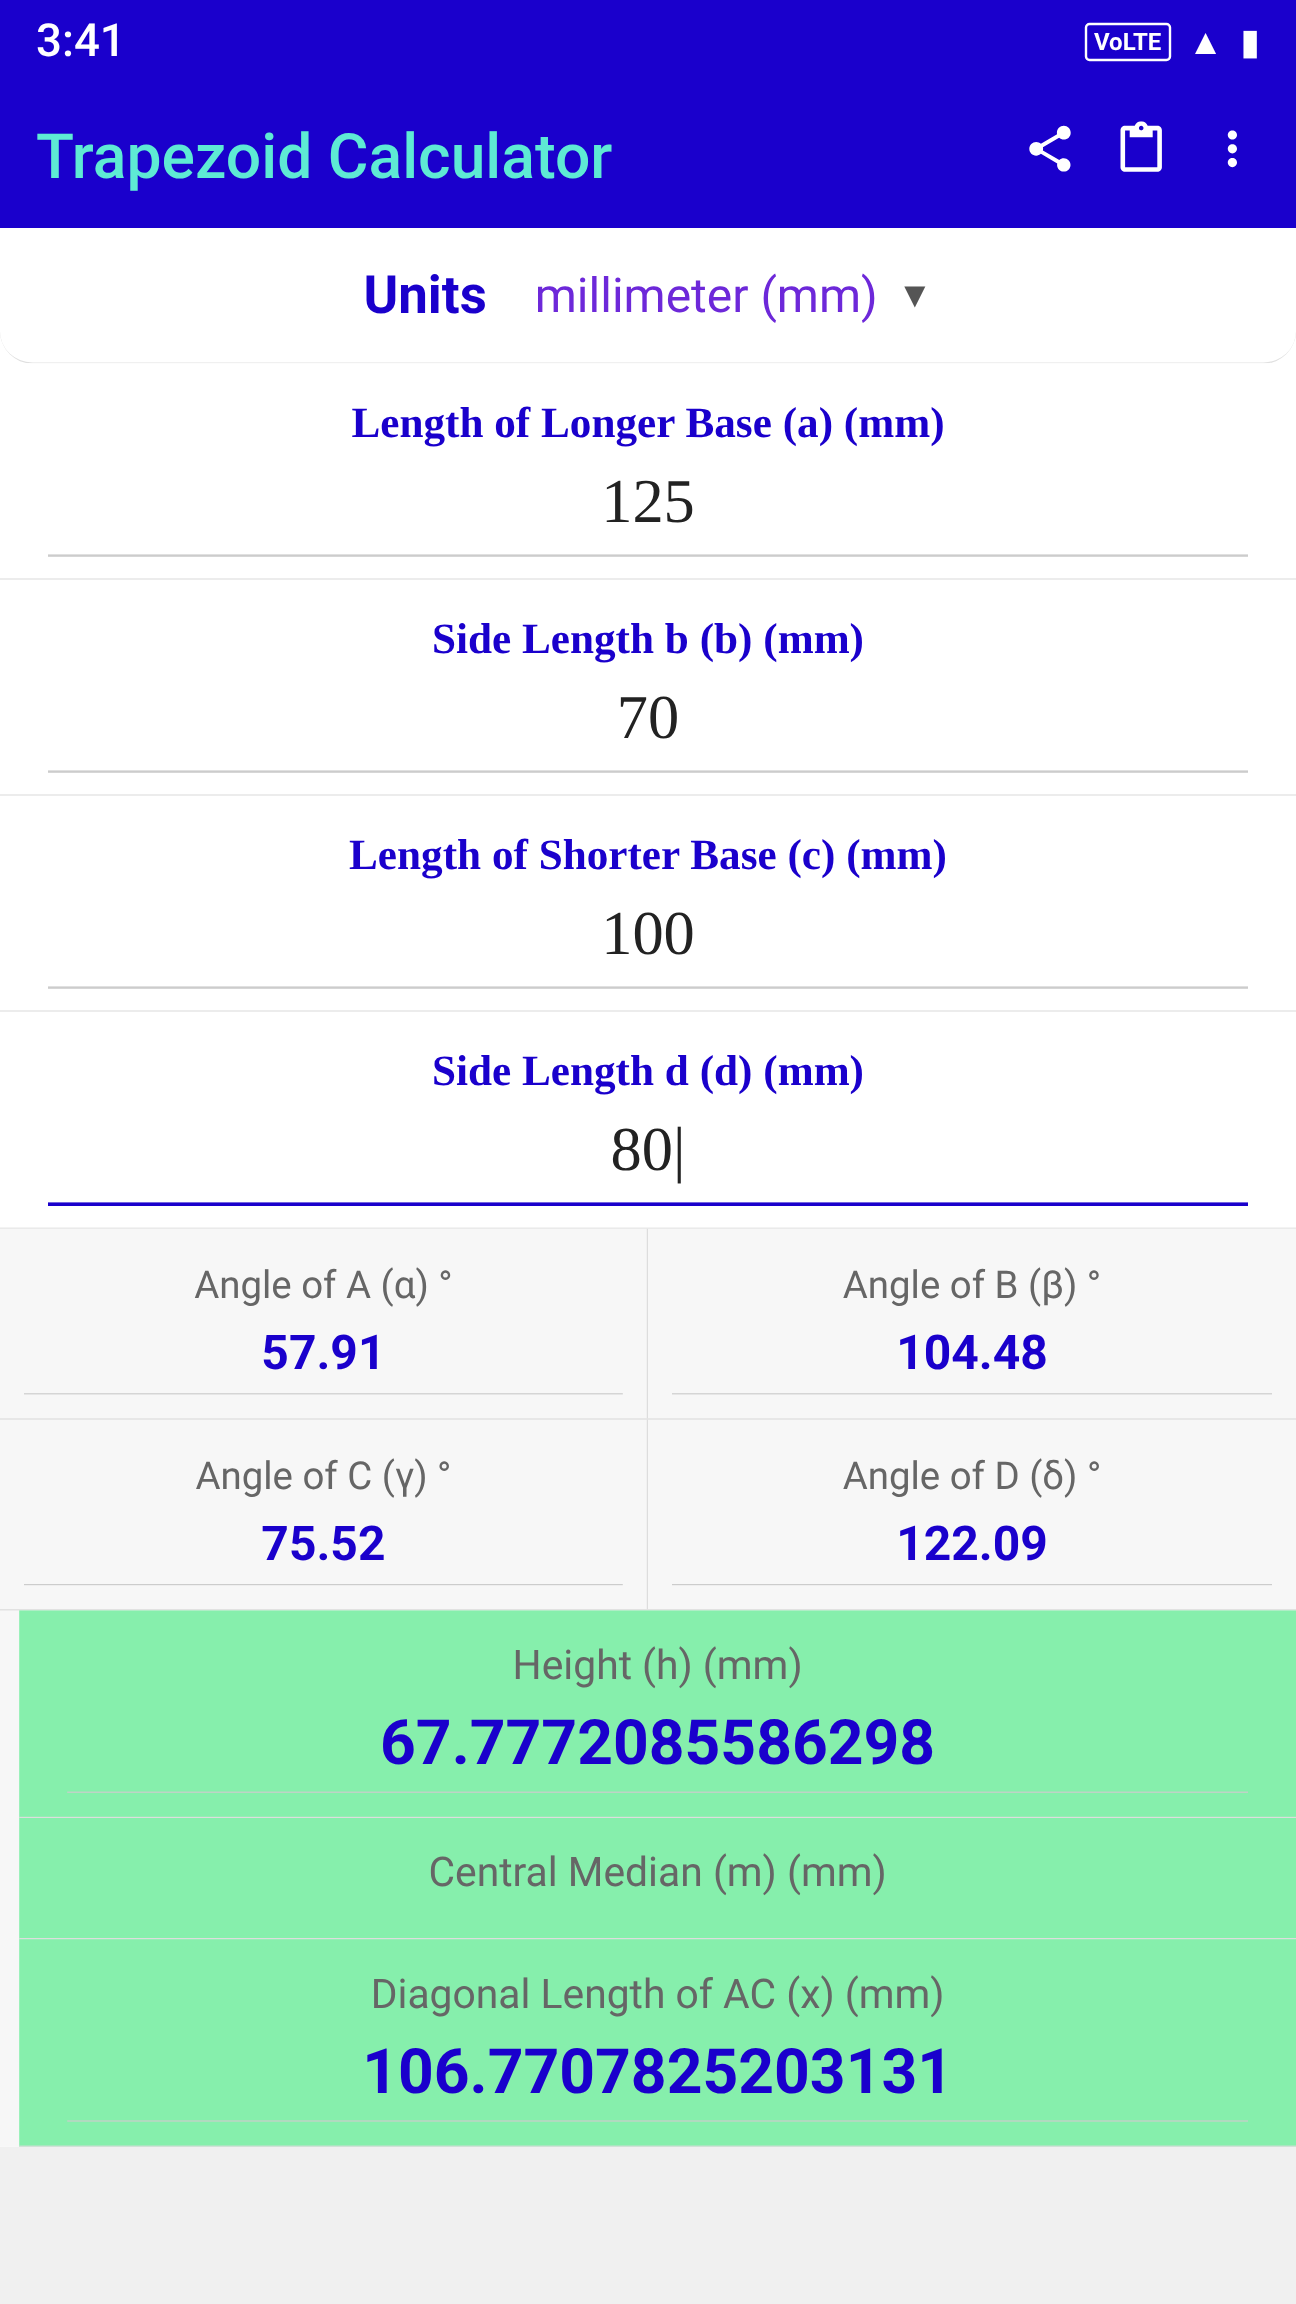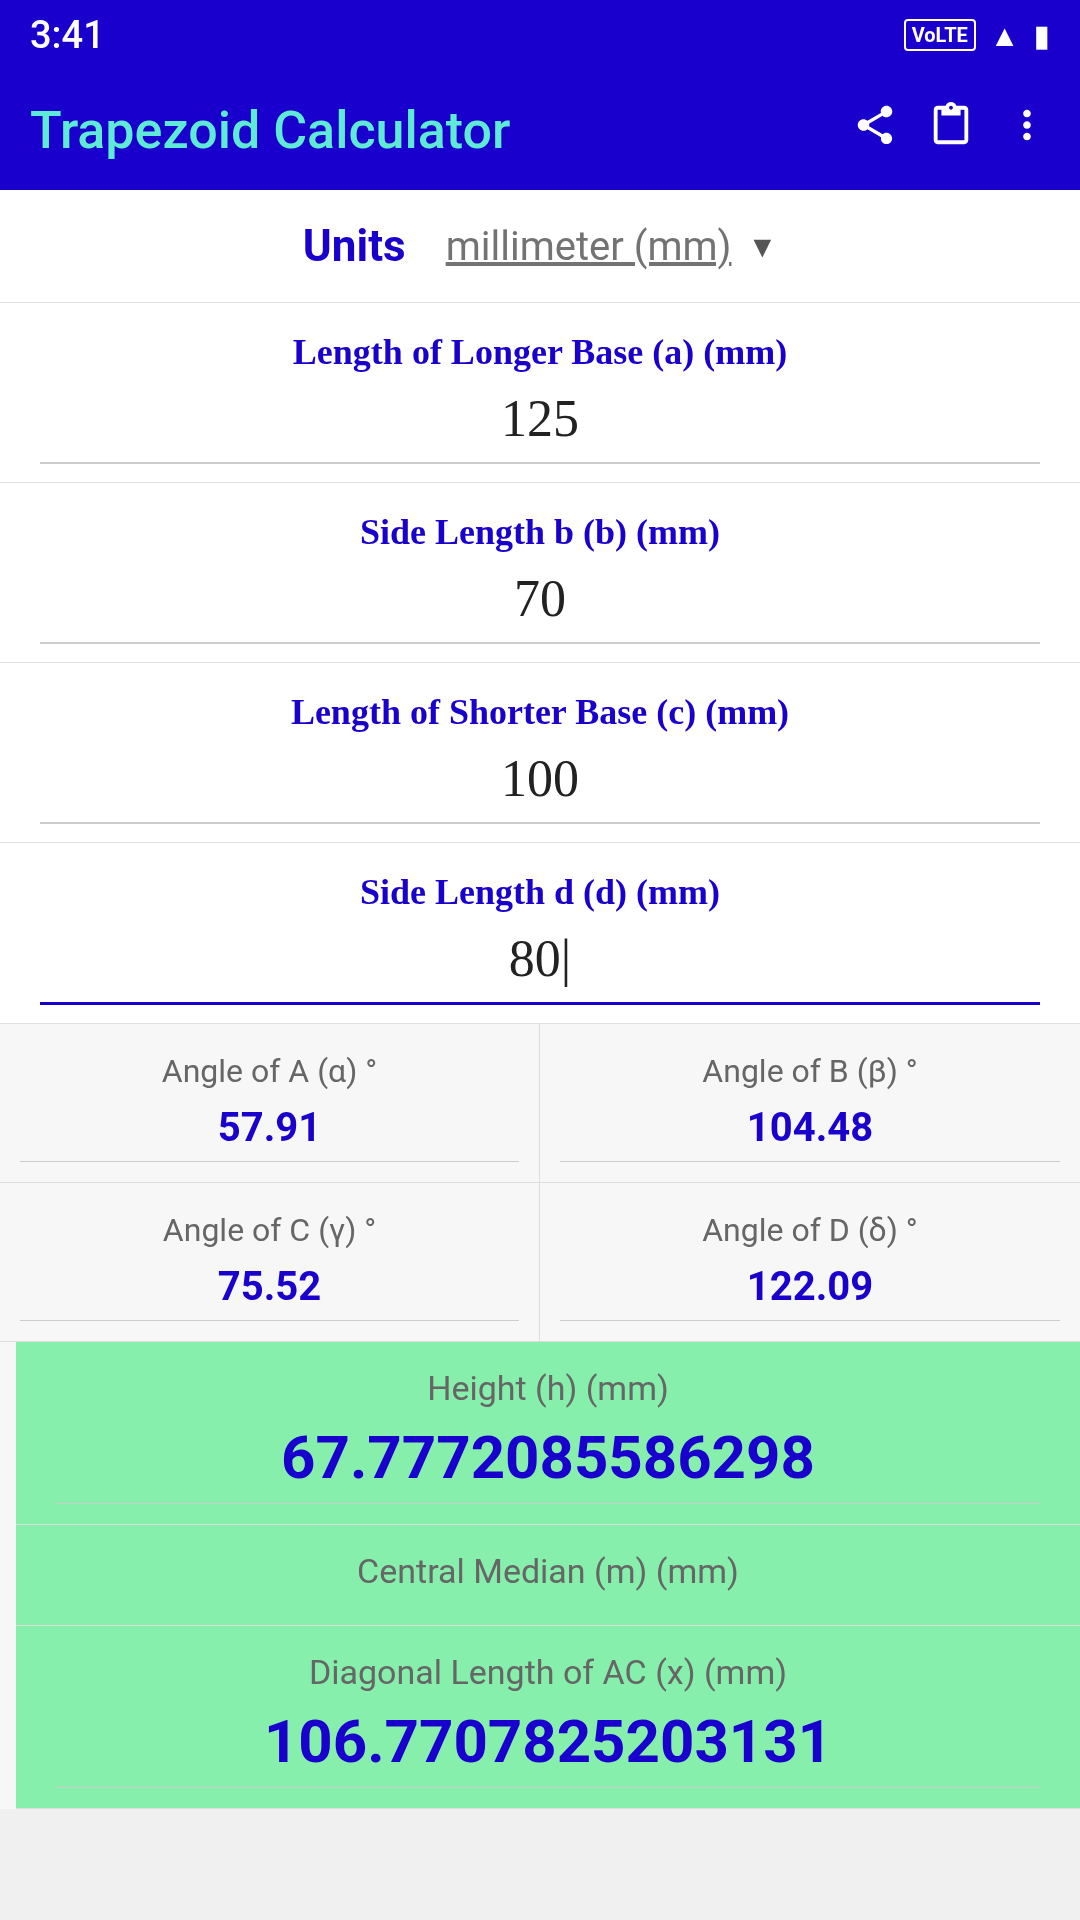--- a/index.html
+++ b/index.html
@@ -95,41 +95,41 @@
 
     
     .units-row {
       background: white;
       display: flex;
       align-items: center;
       justify-content: center;
       gap: 40px;
       padding: 30px 40px;
       border-bottom: 1px solid #e0e0e0;
+      border-radius: 27px;
     }
 
     .units-label {
       font-size: 44px;
       font-weight: bold;
       color: #1a00cc;
     }
 
     .units-dropdown {
       display: flex;
       align-items: center;
       gap: 16px;
       border: none;
       background: none;
       cursor: pointer;
     }
 
     .units-value {
       font-size: 40px;
-      color: #737373;
-      text-decoration: underline;
+      color: #6d28d9;
     }
 
     .dropdown-arrow {
       font-size: 30px;
       color: #555;
     }
 
     
     .input-section {
       background: white;
@@ -212,21 +212,21 @@
 
     .result-full-label {
       font-size: 34px;
       color: #666;
       text-align: center;
       display: block;
       margin-bottom: 14px;
     }
 
     .result-full-value {
-      font-size: 60px;
+      font-size: 52px;
       font-weight: bold;
       color: #1a00cc;
       text-align: center;
       display: block;
       padding-bottom: 10px;
       border-bottom: 1px solid #ccc;
     }
 
     
     .cursor::after {

